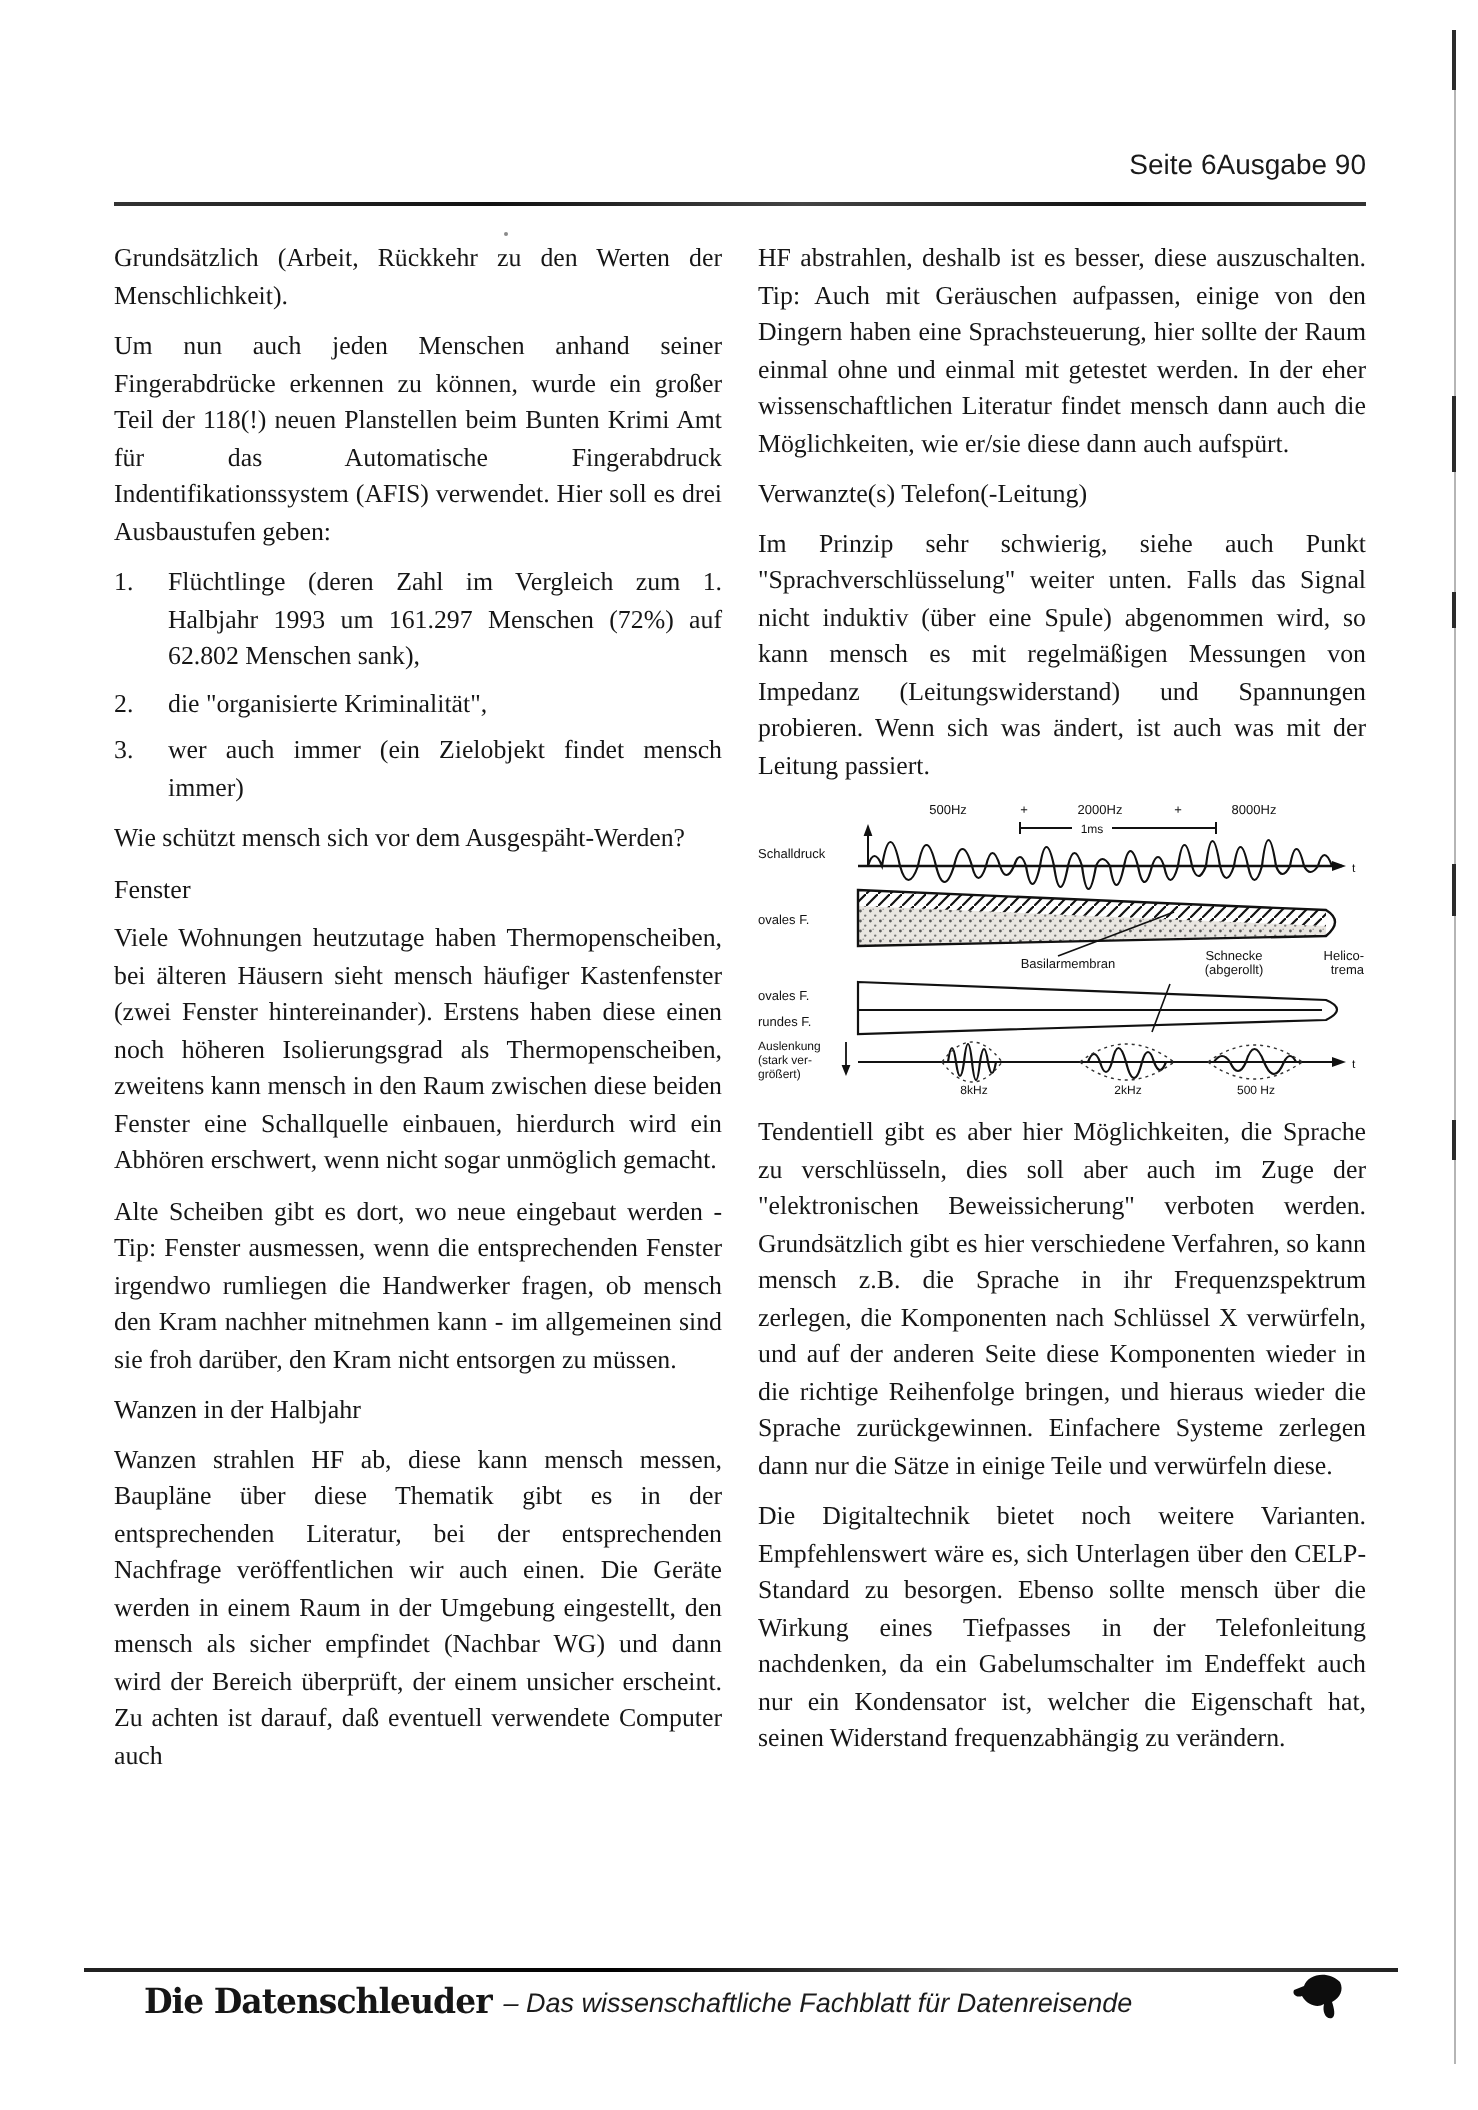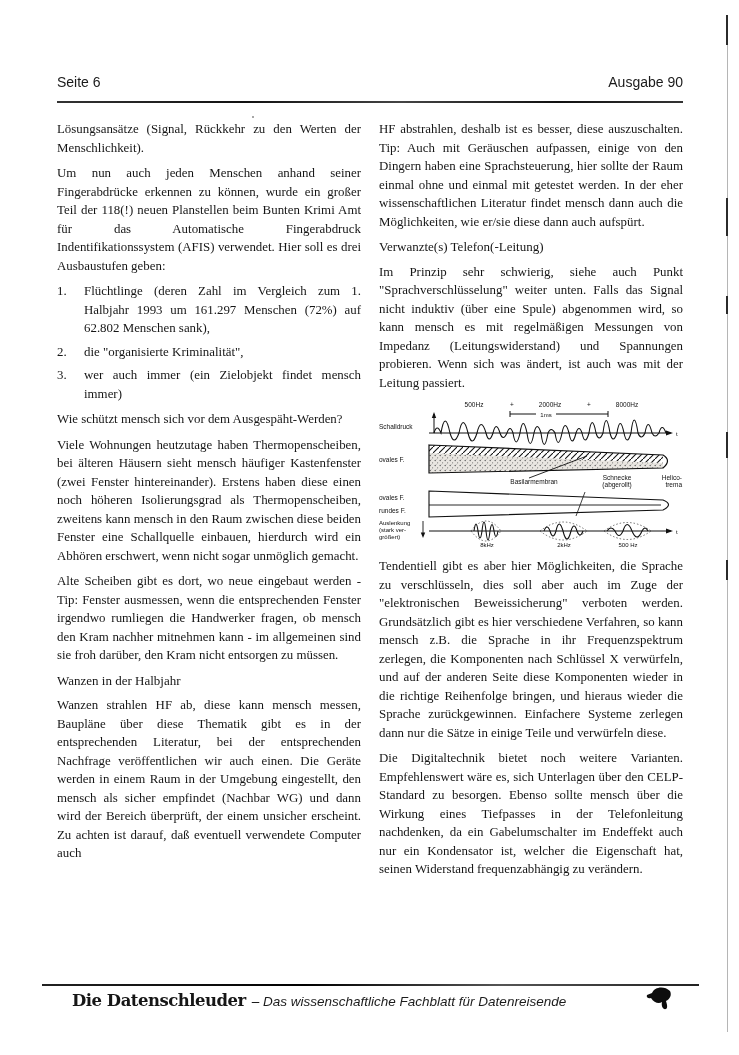--- a/index.html
+++ b/index.html
@@ -7,21 +7,21 @@
     position:relative;
     width:739px;height:1055px;
     background:#ffffff;
     overflow:hidden;
     font-family:"Liberation Serif", serif;
     color:#161616;
   }
   
   .header{
     position:absolute;top:74px;left:57px;right:56px;
-    display:flex;justify-content:space-between;
+    display:flex;justify-content:flex-end;
     font-family:"Liberation Sans", sans-serif;
     font-size:14px;color:#1a1a1a;
   }
   .header-rule{
     position:absolute;top:101px;left:57px;right:56px;height:2px;
     background:linear-gradient(90deg,#333 0%,#111 30%,#444 55%,#111 80%,#333 100%);
   }
   .speck{position:absolute;width:2px;height:2px;background:#8a8a8a;border-radius:50%;}
   
   .columns{
@@ -76,37 +76,38 @@
   <div class="header">
     <span>Seite 6</span>
     <span>Ausgabe 90</span>
   </div>
   <div class="header-rule"></div>
   <div class="speck" style="left:252px;top:116px;"></div>
 
   <div class="columns">
 
     <div class="col">
-      <p>Lösungsansätze (Signal, Rückkehr zu den Werten der Menschlichkeit).</p>
+      <p>Grundsätzlich (Arbeit, Rückkehr zu den Werten der Menschlichkeit).</p>
       <p>Um nun auch jeden Menschen anhand seiner Fingerabdrücke erkennen zu können, wurde ein großer Teil der 118(!) neuen Planstellen beim Bunten Krimi Amt für das Automatische Fingerabdruck Indentifikationssystem (AFIS) verwendet. Hier soll es drei Ausbaustufen geben:</p>
       <div class="num-list">
         <div class="num-item">
           <span class="num">1.</span>
           <span class="itxt">Flüchtlinge (deren Zahl im Vergleich zum 1. Halbjahr 1993 um 161.297 Menschen (72%) auf 62.802 Menschen sank),</span>
         </div>
         <div class="num-item">
           <span class="num">2.</span>
           <span class="itxt">die "organisierte Kriminalität",</span>
         </div>
         <div class="num-item">
           <span class="num">3.</span>
           <span class="itxt">wer auch immer (ein Zielobjekt findet mensch immer)</span>
         </div>
       </div>
       <p>Wie schützt mensch sich vor dem Ausgespäht-Werden?</p>
+      <h3>Fenster</h3>
       <p>Viele Wohnungen heutzutage haben Thermopenscheiben, bei älteren Häusern sieht mensch häufiger Kastenfenster (zwei Fenster hintereinander). Erstens haben diese einen noch höheren Isolierungsgrad als Thermopenscheiben, zweitens kann mensch in den Raum zwischen diese beiden Fenster eine Schallquelle einbauen, hierdurch wird ein Abhören erschwert, wenn nicht sogar unmöglich gemacht.</p>
       <p>Alte Scheiben gibt es dort, wo neue eingebaut werden - Tip: Fenster ausmessen, wenn die entsprechenden Fenster irgendwo rumliegen die Handwerker fragen, ob mensch den Kram nachher mitnehmen kann - im allgemeinen sind sie froh darüber, den Kram nicht entsorgen zu müssen.</p>
       <h3>Wanzen in der Halbjahr</h3>
       <p>Wanzen strahlen HF ab, diese kann mensch messen, Baupläne über diese Thematik gibt es in der entsprechenden Literatur, bei der entsprechenden Nachfrage veröffentlichen wir auch einen. Die Geräte werden in einem Raum in der Umgebung eingestellt, den mensch als sicher empfindet (Nachbar WG) und dann wird der Bereich überprüft, der einem unsicher erscheint. Zu achten ist darauf, daß eventuell verwendete Computer auch</p>
     </div>
 
     <div class="col">
       <p>HF abstrahlen, deshalb ist es besser, diese auszuschalten. Tip: Auch mit Geräuschen aufpassen, einige von den Dingern haben eine Sprachsteuerung, hier sollte der Raum einmal ohne und einmal mit getestet werden. In der eher wissenschaftlichen Literatur findet mensch dann auch die Möglichkeiten, wie er/sie diese dann auch aufspürt.</p>
       <h3>Verwanzte(s) Telefon(-Leitung)</h3>
       <p>Im Prinzip sehr schwierig, siehe auch Punkt "Sprachverschlüsselung" weiter unten. Falls das Signal nicht induktiv (über eine Spule) abgenommen wird, so kann mensch es mit regelmäßigen Messungen von Impedanz (Leitungswiderstand) und Spannungen probieren. Wenn sich was ändert, ist auch was mit der Leitung passiert.</p>

